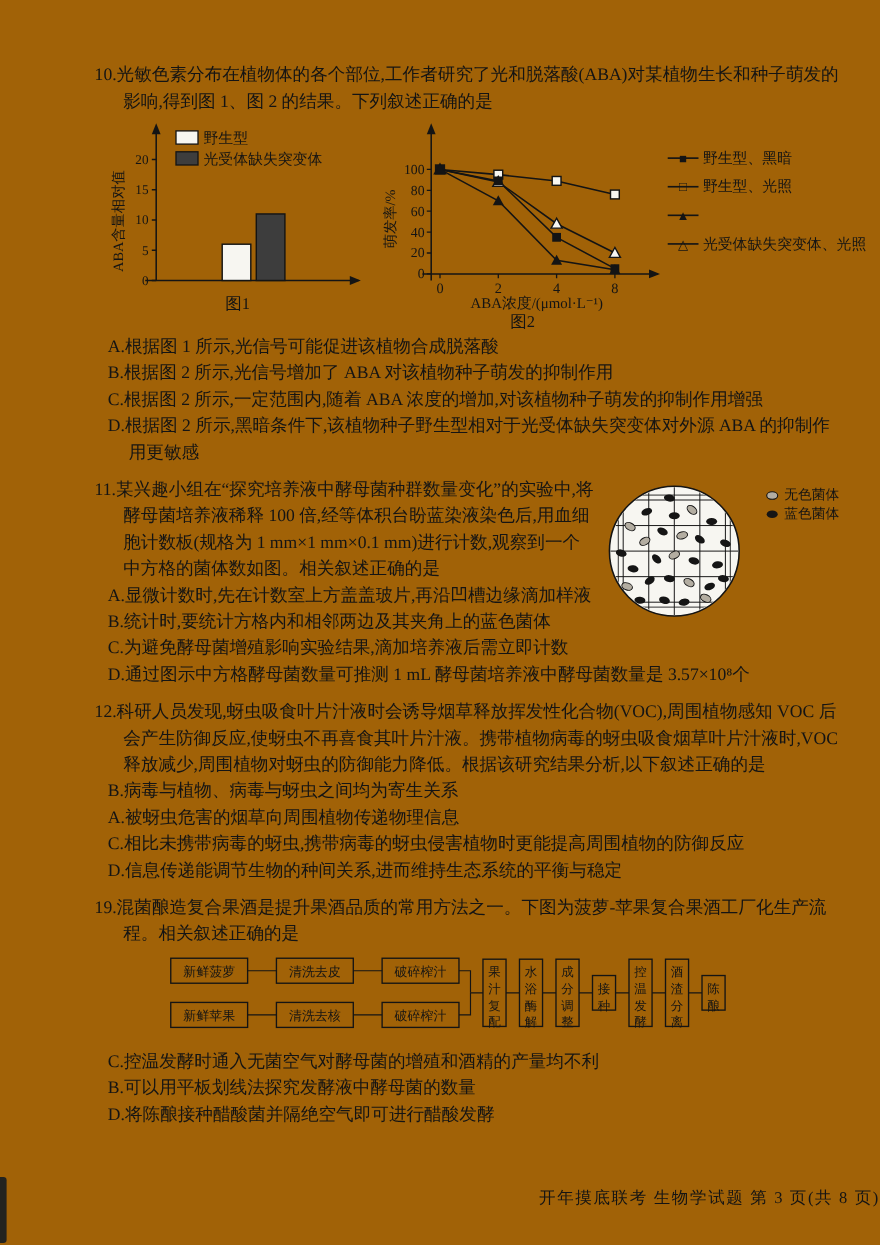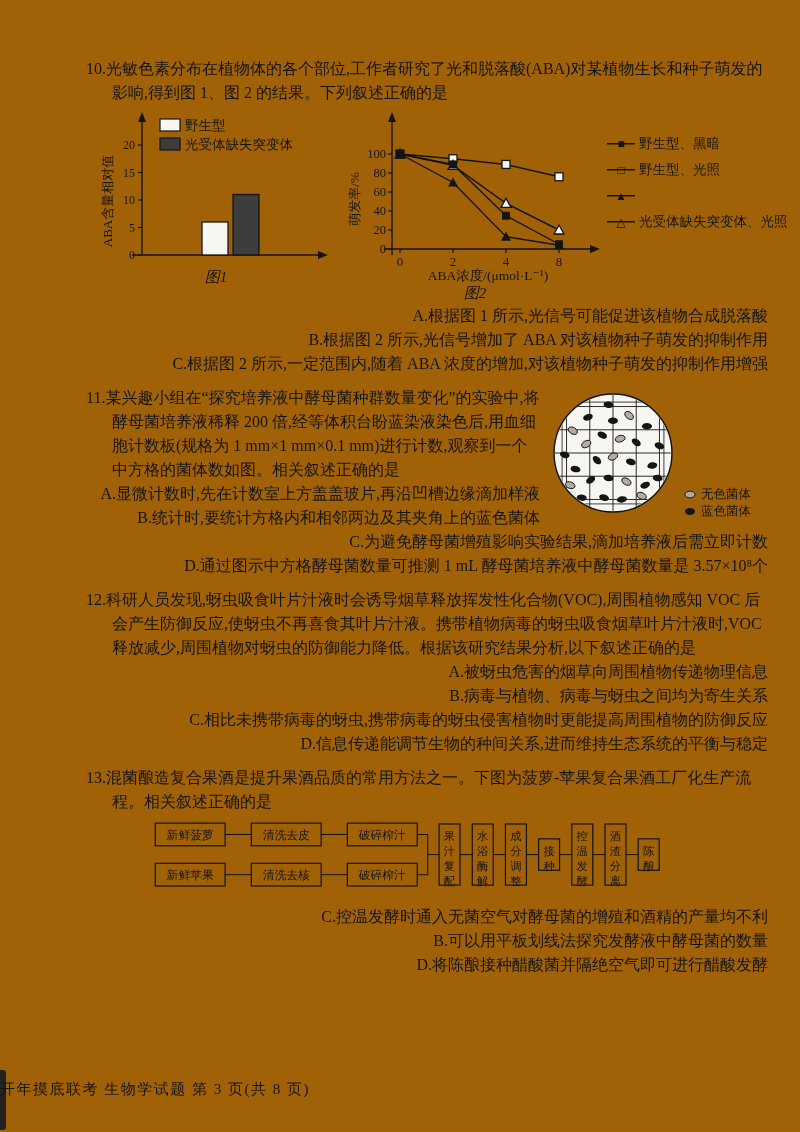--- a/index.html
+++ b/index.html
@@ -1,38 +1,38 @@
 <!DOCTYPE html>
 <html><head>
 <meta charset="utf-8">
 <style>
   html,body{margin:0;padding:0;background:#e9e8e4;}
   .page{width:800px;height:1132px;background:#a16207;position:relative;overflow:hidden;
         font-family:"Liberation Serif","DejaVu Serif",serif;color:#141414;}
   .content{position:absolute;left:86px;top:57px;width:682px;font-size:16px;line-height:24px;}
   section{margin-bottom:10px;}
   .stem{margin:0;text-indent:-26px;padding-left:26px;}
-  .opt{margin:0 0 0 12px;text-indent:-19px;padding-left:19px;text-align:right;}
+  .opt{margin:0 0 0 12px;text-indent:-19px;padding-left:19px;}
   
   .figrow{display:flex;align-items:flex-start;margin:4px 0 2px 4px;}
   .fig{display:flex;flex-direction:column;align-items:center;}
-  .figcap{font-size:15px;line-height:18px;margin-top:1px;text-align:center;font-style:italic;}
+  .figcap{font-size:15px;line-height:18px;margin-top:1px;text-align:center;}
   .fig2wrap{display:flex;align-items:flex-start;}
   .f2legend{list-style:none;margin:22px 0 0 2px;padding:0;font-size:13.5px;line-height:26px;white-space:nowrap;}
   .f2legend li{display:flex;align-items:center;}
   .mk{display:inline-block;width:30px;text-align:center;font-size:12px;margin-right:3px;
       background:linear-gradient(#141414,#141414) center/28px 1.5px no-repeat;}
   
-  .q11fig{float:right;width:222px;margin:0 0 2px 6px;display:flex;align-items:flex-end;}
+  .q11fig{float:right;width:222px;margin:0 0 2px 6px;display:flex;align-items:flex-start;gap:12px;}
   .cfleg{margin:8px 0 0 2px;font-size:12.5px;line-height:17px;white-space:nowrap;}
   .cfleg .row{display:flex;align-items:center;}
   
   .flowwrap{margin:3px 0 5px 64px;}
   svg text{font-family:"Liberation Serif","DejaVu Serif",serif;fill:#141414;}
-  .footer{position:absolute;left:0;top:1080px;width:100%;text-align:left;
+  .footer{position:absolute;left:0;top:1080px;width:100%;text-align:right;
           font-size:15px;letter-spacing:1.5px;}
   .scanmark{position:absolute;left:0;top:1070px;width:6px;height:60px;background:#23231f;border-radius:0 3px 3px 0;}
   .clearfix::after{content:"";display:block;clear:both;}
 </style>
 </head>
 <body>
 
 <div class="page">
   <div class="scanmark"></div>
 
@@ -139,20 +139,21 @@
                 </li>
               </ul>
           </div>
         </figure>
       </div>
 
       <div>
         <p class="opt">A.根据图 1 所示,光信号可能促进该植物合成脱落酸</p>
         <p class="opt">B.根据图 2 所示,光信号增加了 ABA 对该植物种子萌发的抑制作用</p>
         <p class="opt">C.根据图 2 所示,一定范围内,随着 ABA 浓度的增加,对该植物种子萌发的抑制作用增强</p>
+        <p class="opt">D.根据图 2 所示,黑暗条件下,该植物种子野生型相对于光受体缺失突变体对外源 ABA 的抑制作用更敏感</p>
       </div>
     </section>
 
     <section class="clearfix">
       <div class="q11fig">
         <svg id="counter" width="134" height="134" viewBox="0 0 150 150">
             <defs>
               <clipPath id="cclip">
                 <circle cx="75" cy="75" r="65"></circle>
               </clipPath>
@@ -210,41 +211,41 @@
               <span>无色菌体</span>
             </div>
             <div class="row">
               <svg width="16" height="11" viewBox="0 0 16 11" style="margin-right: 3px;">
                 <ellipse cx="8" cy="5.5" rx="5" ry="3.4" fill="#151515" stroke="#141414" stroke-width="0"></ellipse>
               </svg>
               <span>蓝色菌体</span>
             </div>
           </div>
       </div>
-      <p class="stem">11.某兴趣小组在“探究培养液中酵母菌种群数量变化”的实验中,将酵母菌培养液稀释 200 倍,经等体积台盼蓝染液染色后,用血细胞计数板(规格为 1 mm×1 mm×0.1 mm)进行计数,观察到一个中方格的菌体数如图。相关叙述正确的是</p>
+      <p class="stem">11.某兴趣小组在“探究培养液中酵母菌种群数量变化”的实验中,将酵母菌培养液稀释 100 倍,经等体积台盼蓝染液染色后,用血细胞计数板(规格为 1 mm×1 mm×0.1 mm)进行计数,观察到一个中方格的菌体数如图。相关叙述正确的是</p>
       <div>
         <p class="opt">A.显微计数时,先在计数室上方盖盖玻片,再沿凹槽边缘滴加样液</p>
         <p class="opt">B.统计时,要统计方格内和相邻两边及其夹角上的蓝色菌体</p>
         <p class="opt">C.为避免酵母菌增殖影响实验结果,滴加培养液后需立即计数</p>
         <p class="opt">D.通过图示中方格酵母菌数量可推测 1 mL 酵母菌培养液中酵母菌数量是 3.57×10⁸个</p>
       </div>
     </section>
 
     <section>
       <p class="stem">12.科研人员发现,蚜虫吸食叶片汁液时会诱导烟草释放挥发性化合物(VOC),周围植物感知 VOC 后会产生防御反应,使蚜虫不再喜食其叶片汁液。携带植物病毒的蚜虫吸食烟草叶片汁液时,VOC 释放减少,周围植物对蚜虫的防御能力降低。根据该研究结果分析,以下叙述正确的是</p>
       <div>
+        <p class="opt">B.病毒与植物、病毒与蚜虫之间均为寄生关系</p>
         <p class="opt">A.被蚜虫危害的烟草向周围植物传递物理信息</p>
-        <p class="opt">B.病毒与植物、病毒与蚜虫之间均为寄生关系</p>
         <p class="opt">C.相比未携带病毒的蚜虫,携带病毒的蚜虫侵害植物时更能提高周围植物的防御反应</p>
         <p class="opt">D.信息传递能调节生物的种间关系,进而维持生态系统的平衡与稳定</p>
       </div>
     </section>
 
     <section>
-      <p class="stem">13.混菌酿造复合果酒是提升果酒品质的常用方法之一。下图为菠萝-苹果复合果酒工厂化生产流程。相关叙述正确的是</p>
+      <p class="stem">19.混菌酿造复合果酒是提升果酒品质的常用方法之一。下图为菠萝-苹果复合果酒工厂化生产流程。相关叙述正确的是</p>
       <div class="flowwrap">
         <svg id="flow" width="524" height="76" viewBox="0 0 600 87">
             <rect x="6" y="7" width="80" height="26" fill="none" stroke="#141414" stroke-width="1.4"></rect>
             <text x="46" y="25.5" font-size="13.5" text-anchor="middle">新鲜菠萝</text>
             <rect x="116" y="7" width="80" height="26" fill="none" stroke="#141414" stroke-width="1.4"></rect>
             <text x="156" y="25.5" font-size="13.5" text-anchor="middle">清洗去皮</text>
             <rect x="226" y="7" width="80" height="26" fill="none" stroke="#141414" stroke-width="1.4"></rect>
             <text x="266" y="25.5" font-size="13.5" text-anchor="middle">破碎榨汁</text>
             <rect x="6" y="53" width="80" height="26" fill="none" stroke="#141414" stroke-width="1.4"></rect>
             <text x="46" y="71.5" font-size="13.5" text-anchor="middle">新鲜苹果</text>

